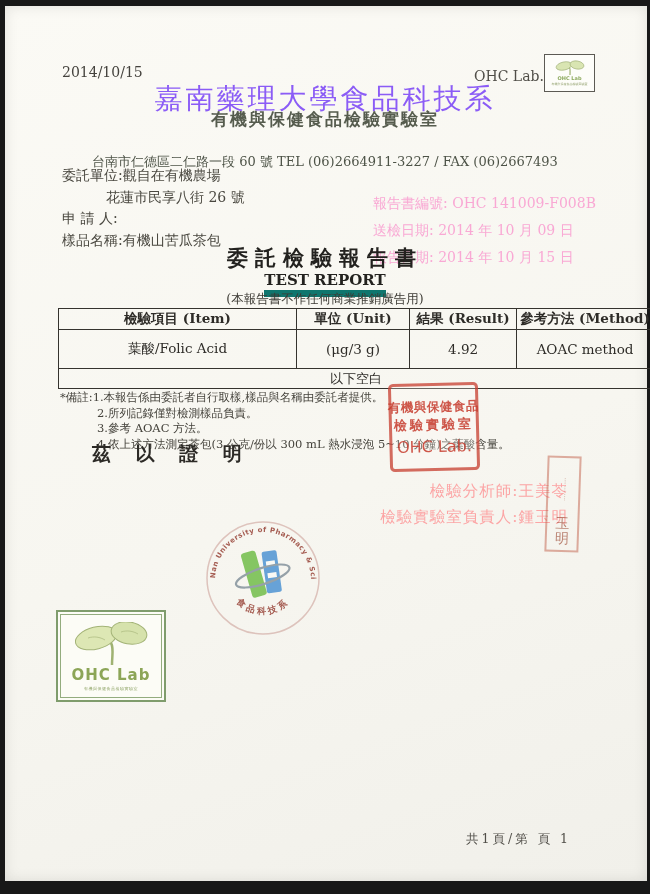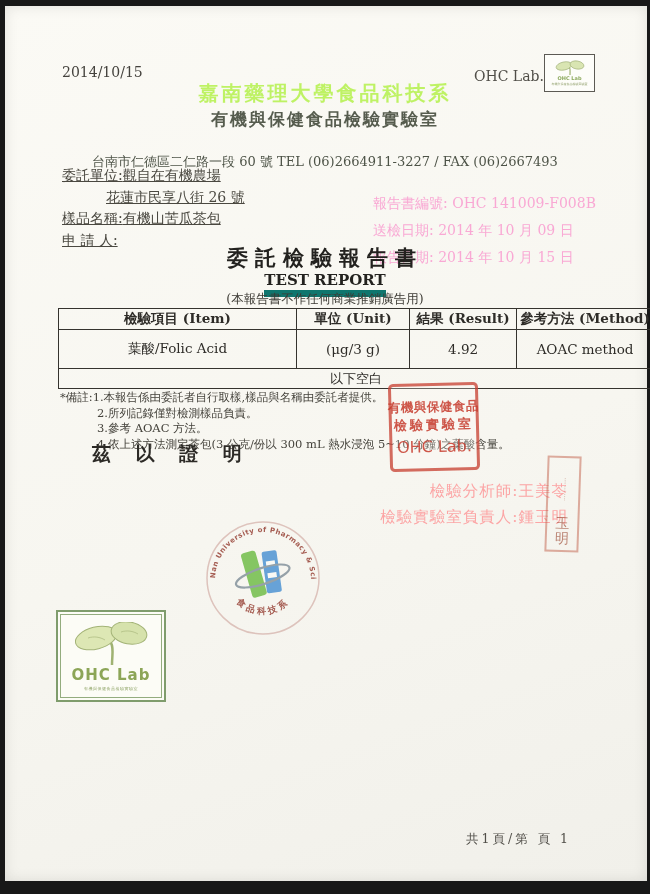--- a/index.html
+++ b/index.html
@@ -18,27 +18,27 @@
 
   .abs { position:absolute; white-space:nowrap; }
   .scan-date { left:62px; top:64px; font-size:14px; color:#44423d; }
   .ohc-top { left:474px; top:68px; font-size:14px; color:#504e48; }
   .mini-logo { left:544px; top:54px; width:51px; height:38px; border:1px solid #5c5a54; background:#fdfdf9;
     display:flex; flex-direction:column; align-items:center; justify-content:center; }
   .mini-logo .m-txt { font-size:5px; color:#8ca95d; font-weight:bold; line-height:1.1; font-family:"DejaVu Sans","Liberation Sans",sans-serif; }
   .mini-logo .m-sub { font-size:3px; color:#9aa877; }
 
   .center-line { left:0; width:650px; text-align:center; }
-  .uni-title { top:80px; font-size:20px; font-weight:bold; letter-spacing:3px; color:#bef264; }
+  .uni-title { top:80px; font-size:28px; font-weight:normal; letter-spacing:3px; color:#8b5cf6; }
   .lab-title { top:108px; font-size:17px; font-weight:bold; letter-spacing:2px; color:#565c4e; }
   .addr-line { top:153px; font-size:13px; color:#4d5347; }
 
   .client { left:62px; top:165px; font-size:14px; line-height:21.5px; color:#4a4840; }
   .client .indent { padding-left:44px; }
-  .client div { white-space:nowrap;text-decoration:underline; }
+  .client div { white-space:nowrap; }
   .meta { left:373px; top:171px; font-size:14px; color:#f9a8d4;margin-top:24px; }
   .meta div { margin-bottom:9px; white-space:nowrap; }
 
   .rpt-zh { top:244px; font-size:21px; font-weight:bold; letter-spacing:7px; color:#23221f; }
   .rpt-en { top:271px; font-size:15px; font-weight:bold; color:#23221f; }
   .rpt-en span { border-bottom:7px solid #0f766e; padding-bottom:1px; }
   .rpt-note { top:291px; font-size:12.5px; color:#3c3a34; }
 
   table.report {
     position:absolute; left:58px; top:308px; width:596px;
@@ -110,22 +110,22 @@
       <div class="m-txt">OHC Lab</div>
       <div class="m-sub">有機與保健食品檢驗實驗室</div>
     </div>
     <div class="abs center-line uni-title">嘉南藥理大學食品科技系</div>
     <div class="abs center-line lab-title">有機與保健食品檢驗實驗室</div>
     <div class="abs center-line addr-line">台南市仁德區二仁路一段 60 號 TEL (06)2664911-3227 / FAX (06)2667493</div>
 
     <div class="abs client">
       <div><span>委託單位:</span><span>觀自在有機農場</span></div>
       <div class="indent">花蓮市民享八街 26 號</div>
+      <div><span>申 請 人:</span><span></span></div>
       <div><span>樣品名稱:</span><span>有機山苦瓜茶包</span></div>
-      <div><span>申 請 人:</span><span></span></div>
     </div>
     <div class="abs meta">
       <div><span>報告書編號:</span> <span>OHC 141009-F008B</span></div>
       <div><span>送檢日期:</span> <span>2014 年 10 月 09 日</span></div>
       <div><span>報告日期:</span> <span>2014 年 10 月 15 日</span></div>
     </div>
 
     <div class="abs center-line rpt-zh">委託檢驗報告書</div>
     <div class="abs center-line rpt-en"><span>TEST REPORT</span></div>
     <div class="abs center-line rpt-note">(本報告書不作任何商業推銷廣告用)</div>

